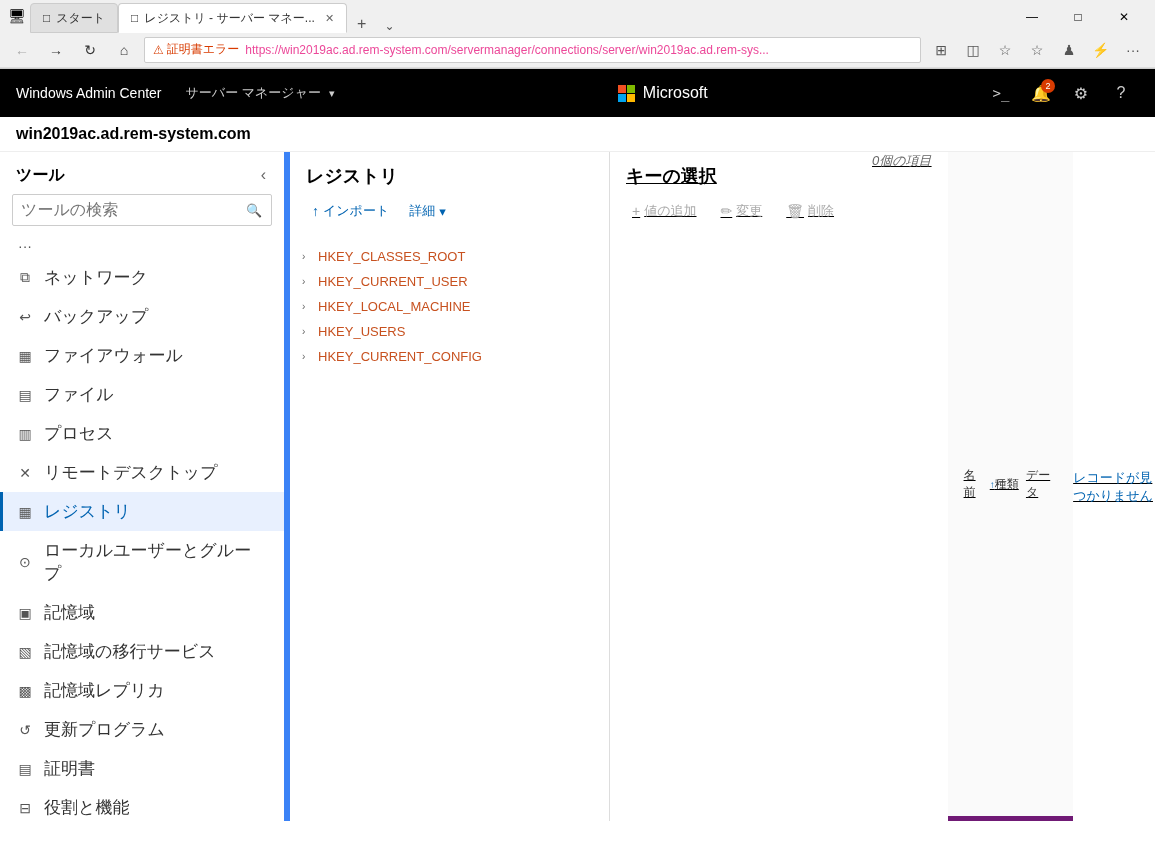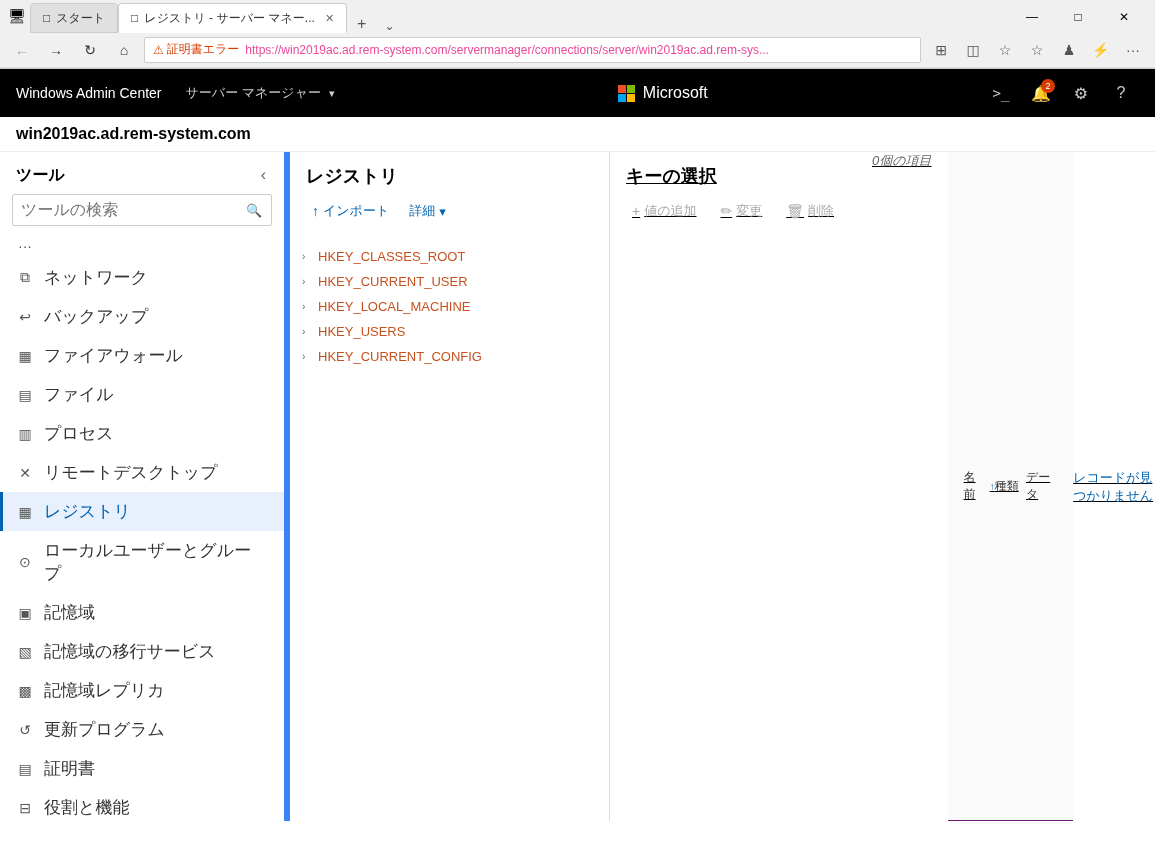--- a/index.html
+++ b/index.html
@@ -80,21 +80,21 @@
 
     
     .key-panel { flex: 1; display: flex; flex-direction: row; overflow: hidden; text-decoration: underline; }
     .key-header { padding: 12px 16px 8px 16px; }
     .key-title { font-size: 18px; font-weight: 600; margin-bottom: 10px; }
     .key-toolbar { display: flex; align-items: center; gap: 12px; margin-bottom: 8px; }
     .key-btn { display: flex; align-items: center; gap: 4px; cursor: pointer; color: #666; font-size: 13px; padding: 4px 6px; border-radius: 2px; }
     .key-btn.disabled { color: #aaa; cursor: default; }
     .key-btn .btn-icon { font-size: 14px; }
     .item-count { color: #666; font-size: 13px; font-style: italic; margin-bottom: 8px; padding: 0 16px; }
-    .key-table-header { display: flex; padding: 6px 16px; border-bottom: 1px solid #701a75; background: #fafafa; }
+    .key-table-header { display: flex; padding: 6px 16px; border-bottom: 5px solid #701a75; background: #fafafa; }
     .key-col { flex: 1; font-size: 12px; color: #333; font-weight: 500; display: flex; align-items: center; gap: 4px; }
     .sort-arrow { font-size: 10px; color: #0063b1; }
     .key-body { flex: 1; overflow-y: auto; display: flex; align-items: center; justify-content: center; }
     .no-records { color: #0063b1; font-size: 13px; }
 
     
     ::-webkit-scrollbar { width: 8px; }
     ::-webkit-scrollbar-track { background: #f0f0f0; }
     ::-webkit-scrollbar-thumb { background: #c0c0c0; border-radius: 4px; }
   </style>

